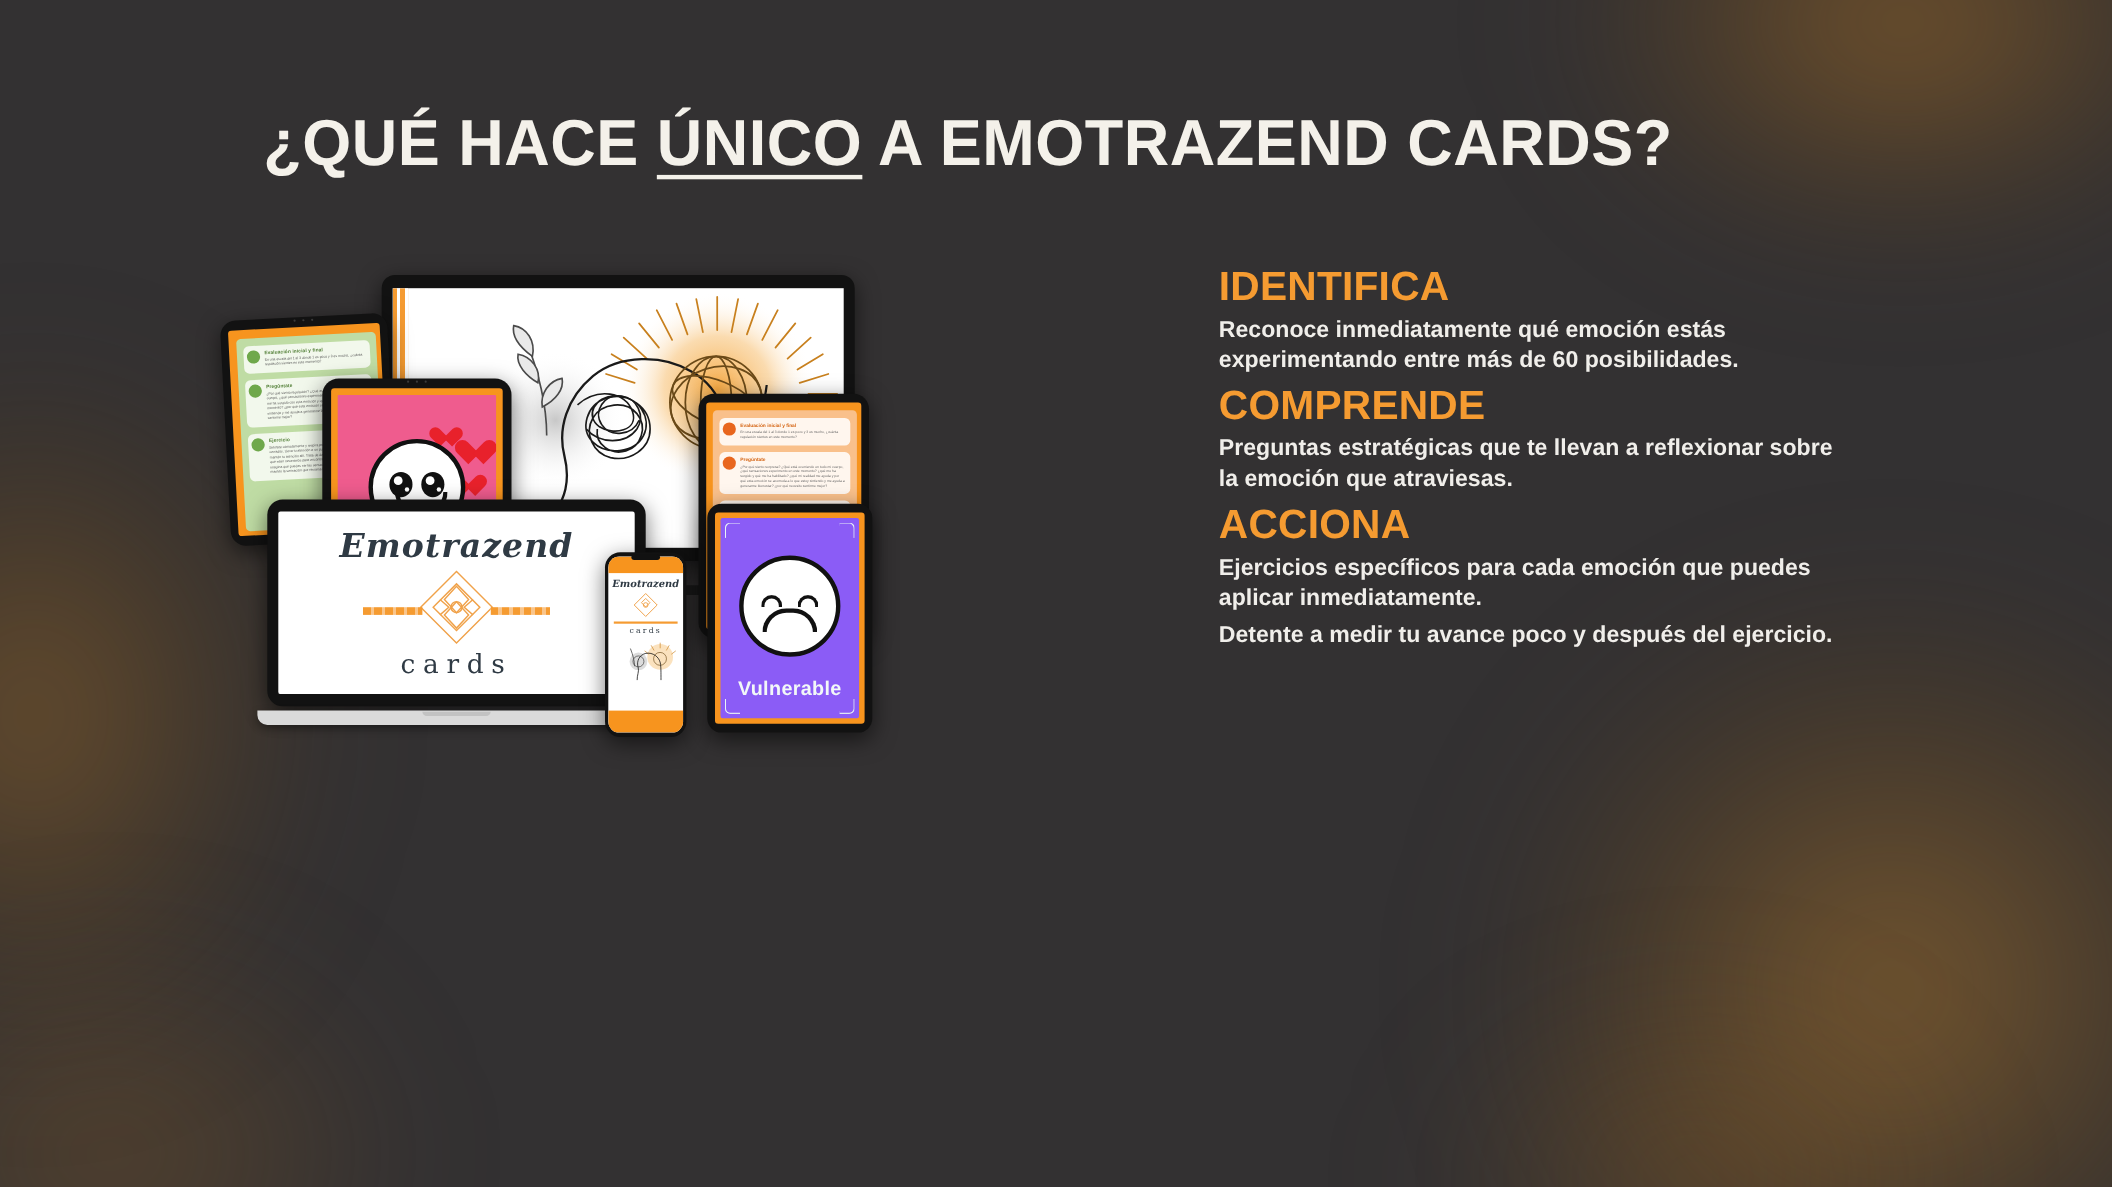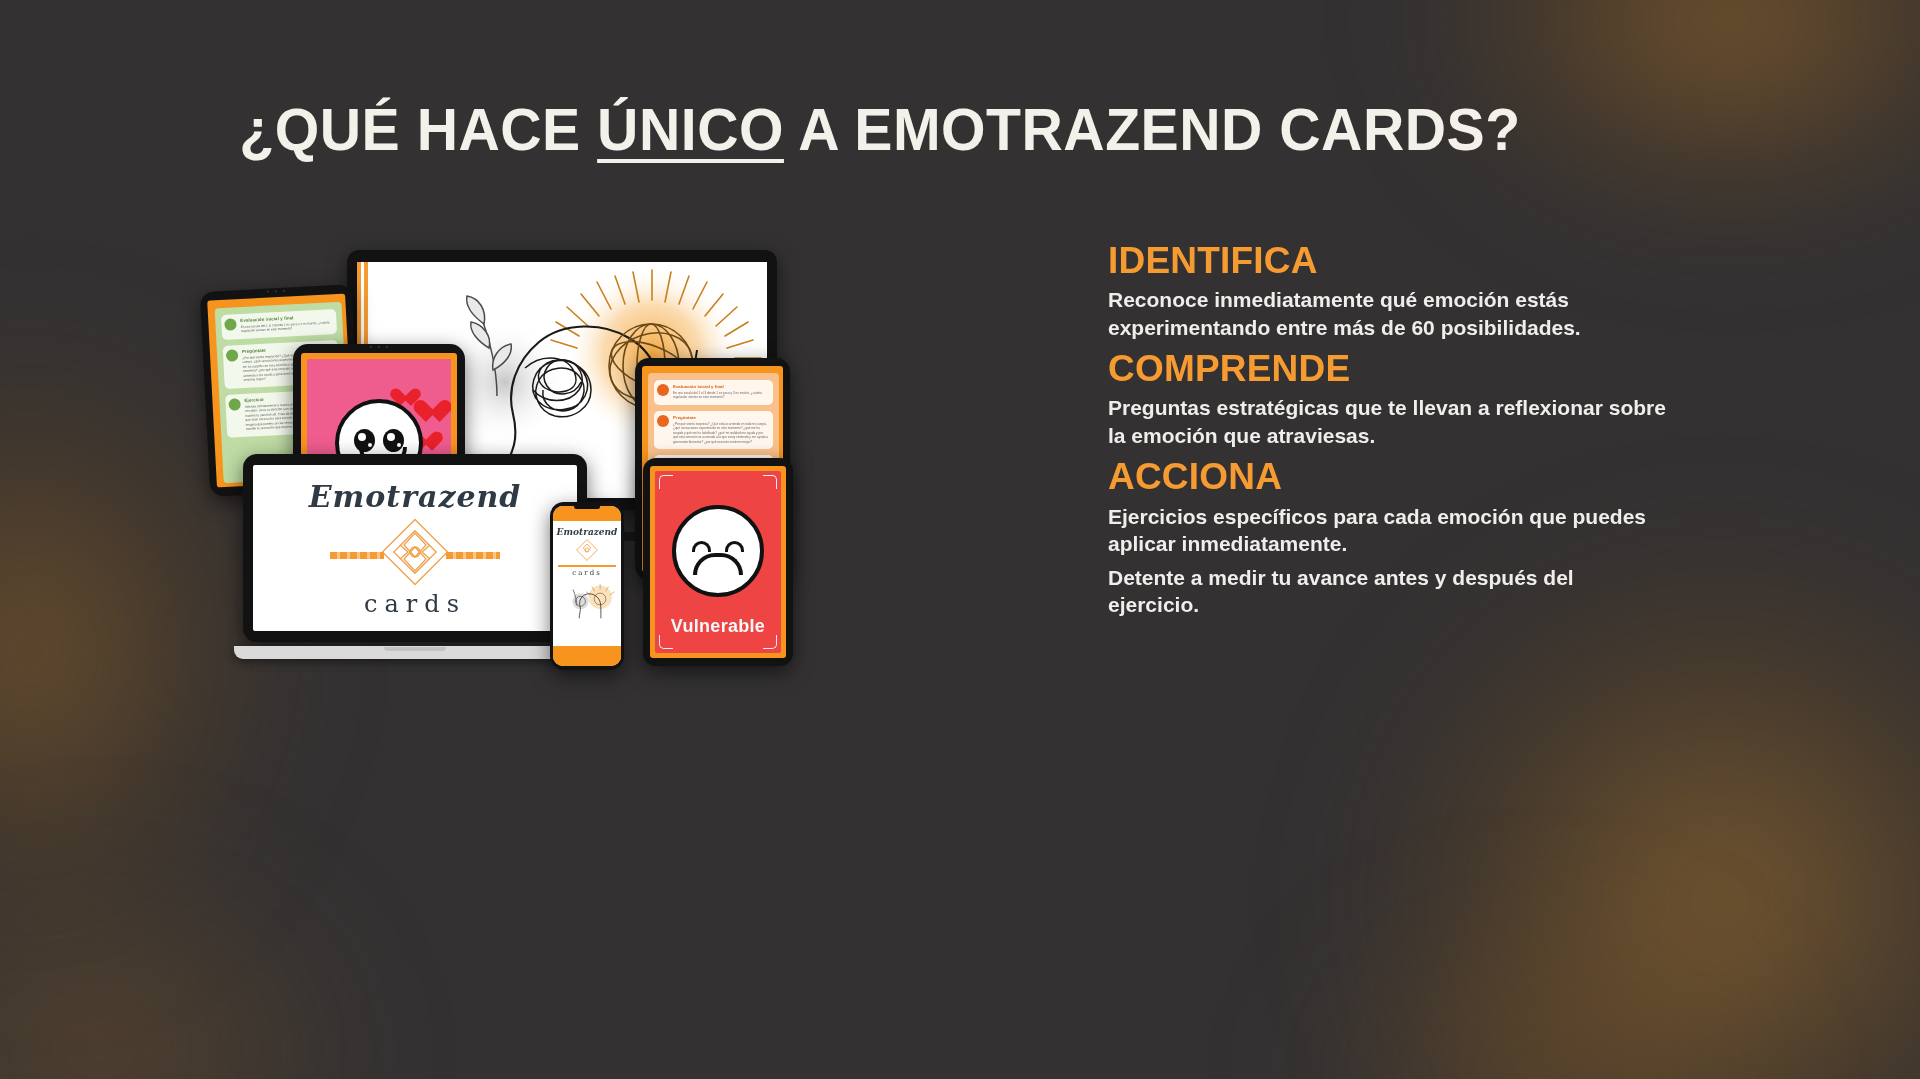--- a/index.html
+++ b/index.html
@@ -159,21 +159,21 @@
   .card-orange { position:absolute; left:6px; top:7px; right:4px; bottom:4px; background:#F9C08B; border-radius:4px; padding:7px 6px; }
   .co-row { background:#FFF6EE; border-radius:5px; margin-bottom:6px; padding:4px 5px 5px 19px; position:relative; }
   .co-ico { position:absolute; left:3px; top:4px; width:12px; height:12px; border-radius:50%; background:#E8661E; }
   .co-t { font-size:4.4px; font-weight:bold; color:#D4620F; }
   .co-p { font-size:3.1px; color:#6a6a6a; line-height:1.45; margin-top:2px; }
 
   
   #tab-blue { left:438px; top:218px; width:150px; height:208px; }
   #tab-blue .bezel { width:100%; height:100%; border-radius:13px; padding:8px 7px; }
   #tab-blue .screen { width:100%; height:100%; background:#F7941E; border-radius:3px; padding:5px; position:relative; overflow:hidden;}
-  .card-blue { width:100%; height:100%; background:#ef4444; border-radius:2px; position:relative; overflow:hidden; }
+  .card-blue { width:100%; height:100%; background:#8b5cf6; border-radius:2px; position:relative; overflow:hidden; }
   .corner { position:absolute; width:14px; height:14px; border:1.5px solid #E8F3F6; }
   .corner.tl { left:4px; top:4px; border-right:none; border-bottom:none; border-radius:5px 0 0 0;}
   .corner.tr { right:4px; top:4px; border-left:none; border-bottom:none; border-radius:0 5px 0 0;}
   .corner.bl { left:4px; bottom:4px; border-right:none; border-top:none; border-radius:0 0 0 5px;}
   .corner.br { right:4px; bottom:4px; border-left:none; border-top:none; border-radius:0 0 5px 0;}
   .sadface { position:absolute; left:50%; top:44%; transform:translate(-50%,-50%); width:92px; height:92px; border-radius:50%; background:#fff; border:4px solid #111; }
   .seye { position:absolute; top:32px; width:19px; height:11px; border:3.5px solid #111; border-bottom:none; border-radius:19px 19px 0 0; }
   .seye.l { left:16px; } .seye.r { right:16px; }
   .smouth { position:absolute; left:50%; transform:translateX(-50%); bottom:18px; width:50px; height:22px;
             border:4px solid #111; border-bottom:none; border-radius:50px 50px 0 0; }
@@ -437,17 +437,17 @@
   </div>
   <div class="feature">
     <div class="feature-heading">COMPRENDE</div>
     <div class="feature-body">Preguntas estratégicas que te llevan a reflexionar sobre la emoción que atraviesas.</div>
   </div>
   <div class="feature">
     <div class="feature-heading">ACCIONA</div>
     <div class="feature-body">Ejercicios específicos para cada emoción que puedes aplicar inmediatamente.</div>
   </div>
   <div class="feature">
-    <div class="feature-body">Detente a medir tu avance antes y después del ejercicio.</div>
+    <div class="feature-body">Detente a medir tu avance poco y después del ejercicio.</div>
   </div>
   <div class="feature">
   </div>
 </div>
 
 </body></html>

